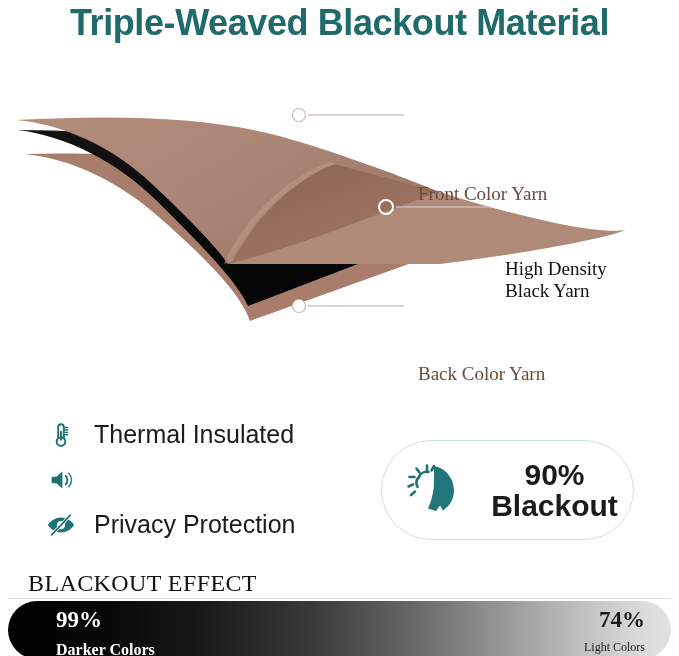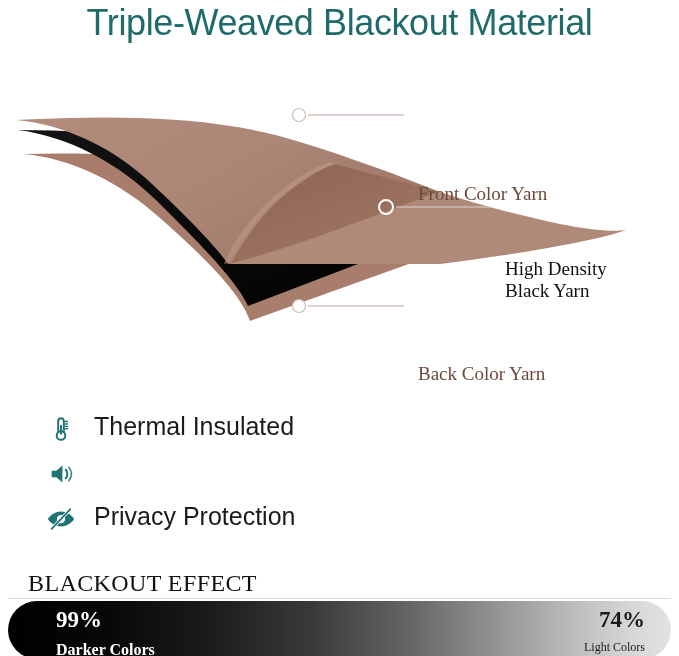--- a/index.html
+++ b/index.html
@@ -17,21 +17,21 @@
   }
 
   
   #title {
     position: absolute;
     left: 0;
     top: 2px;
     width: 679px;
     text-align: center;
     font-family: "Liberation Sans", sans-serif;
-    font-weight: normal;
+    font-weight: bold;
     font-size: 36px;
     letter-spacing: -0.4px;
     color: #1f6b6b;
     white-space: nowrap;
   }
 
   
   #diagram {
     position: absolute;
     left: 0;
@@ -69,21 +69,21 @@
 
   
   #features {
     position: absolute;
     left: 44px;
     top: 412px;
     width: 330px;
   }
   .feature-row {
     display: flex;
-    align-items: flex-start;
+    align-items: center;
     height: 45px;
   }
   .feature-icon {
     width: 34px;
     height: 34px;
     flex: 0 0 34px;
     display: flex;
     align-items: center;
     justify-content: center;
   }
@@ -319,20 +319,42 @@
           <circle cx="16" cy="16" r="4.4" fill="#ffffff"></circle>
           <line x1="6" y1="26.5" x2="26" y2="5.5" stroke="#ffffff" stroke-width="3.4" stroke-linecap="round"></line>
           <line x1="6" y1="26.5" x2="26" y2="5.5" stroke="#1f7373" stroke-width="1.8" stroke-linecap="round"></line>
         </svg>
       </span>
       <span class="feature-text">Privacy Protection</span>
     </div>
 
   </div>
 
+  <div id="badge">
+    <span id="badge-icon">
+      <svg width="66" height="62" viewBox="0 0 66 62">
+        <g stroke="#1f7373" stroke-width="2.6" stroke-linecap="round" fill="none">
+          <path d="M18 18 a8.5 8.5 0 0 1 9.5 -5"></path>
+          <path d="M18 18 a8.5 8.5 0 0 0 -1.5 10"></path>
+          <path d="M26 6.5 v5"></path>
+          <path d="M15.5 9.5 l3 4"></path>
+          <path d="M8.5 18 h5"></path>
+          <path d="M7.5 27.5 l4.6 -2.2"></path>
+          <path d="M10 36 l4 -3.4"></path>
+          <path d="M33 7 l-2.5 4.4"></path>
+        </g>
+        <path d="M33 7 C45 9 53 20 53 31.5 C53 40 48.5 47.5 42 51.5
+                 L39 46.5 L35 52 L27 49.5 C31 41 33 31 33 23 Z" fill="#22757a"></path>
+      </svg>
+    </span>
+    <span id="badge-text">
+      <span id="badge-pct">90%</span><br>
+      <span id="badge-word">Blackout</span>
+    </span>
+  </div>
 
   <div id="effect-heading">BLACKOUT EFFECT</div>
   <div id="effect-rule"></div>
 
   <div id="gradient-bar">
     <div class="bar-end" id="bar-left">
       <div class="bar-pct">99%</div>
       <div class="bar-sub">Darker Colors</div>
     </div>
     <div class="bar-end" id="bar-right">

